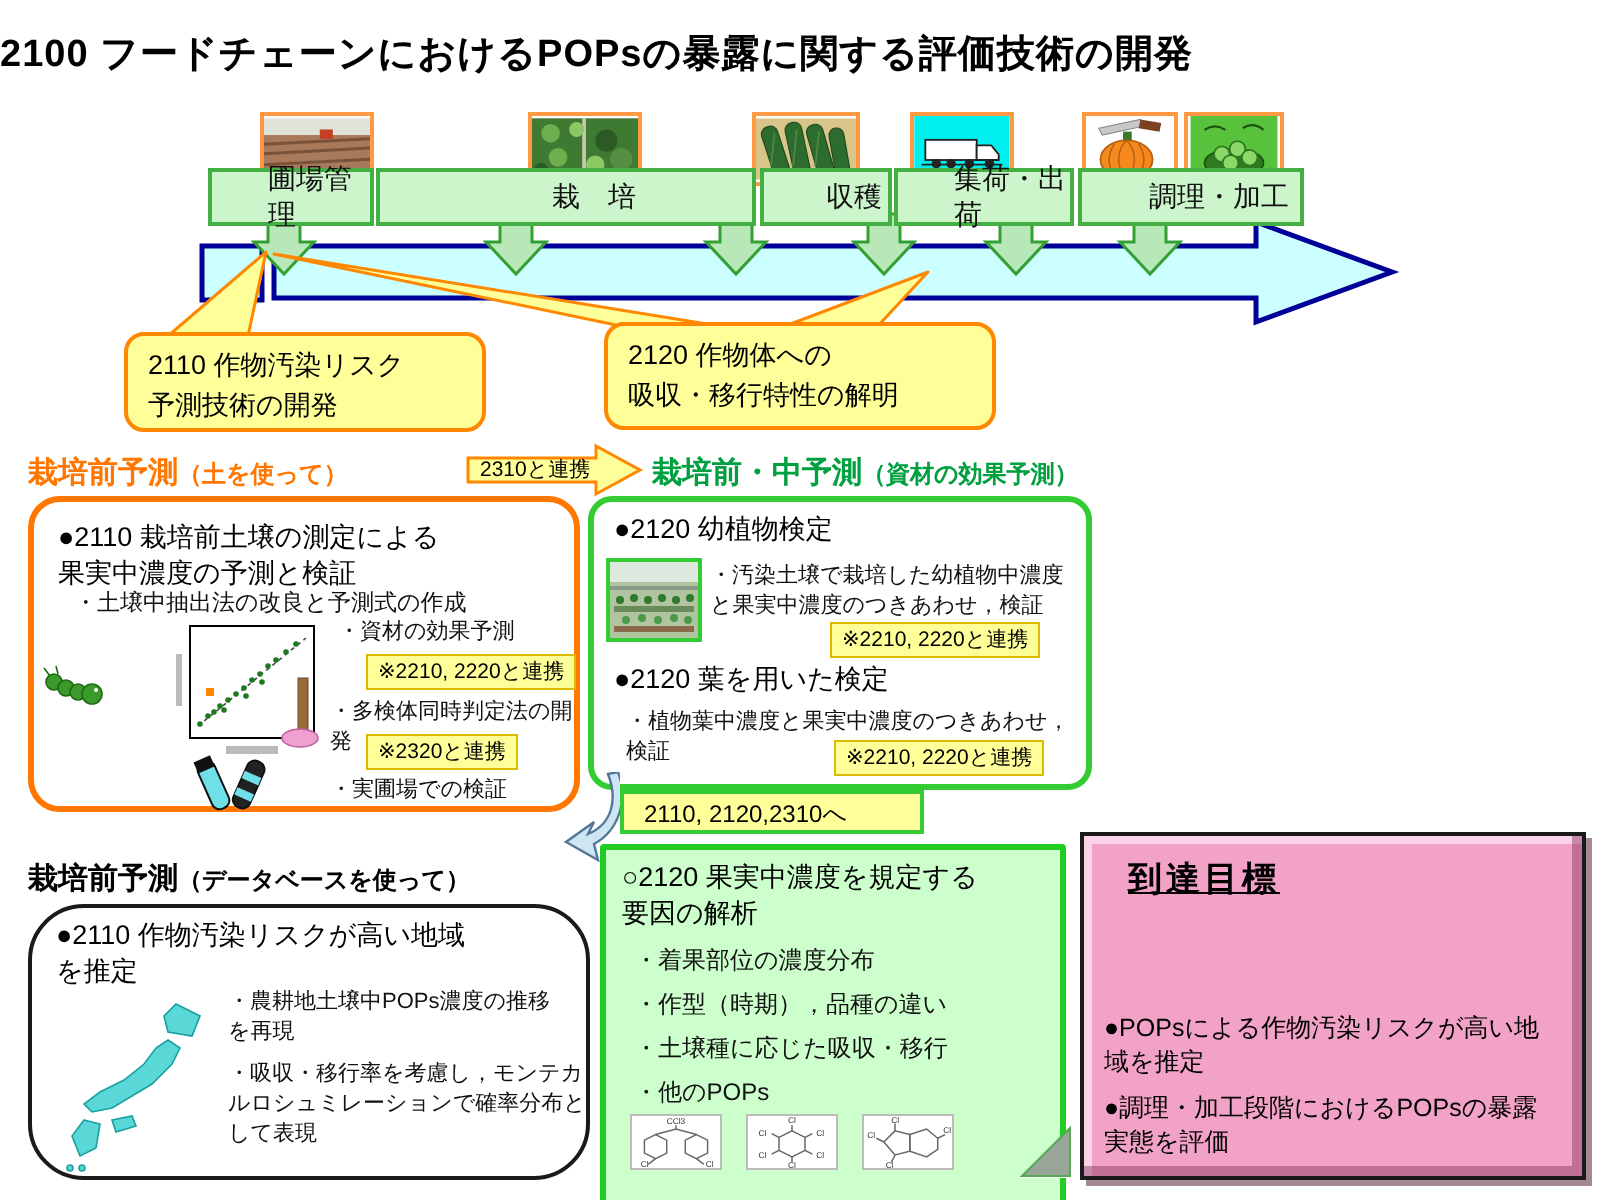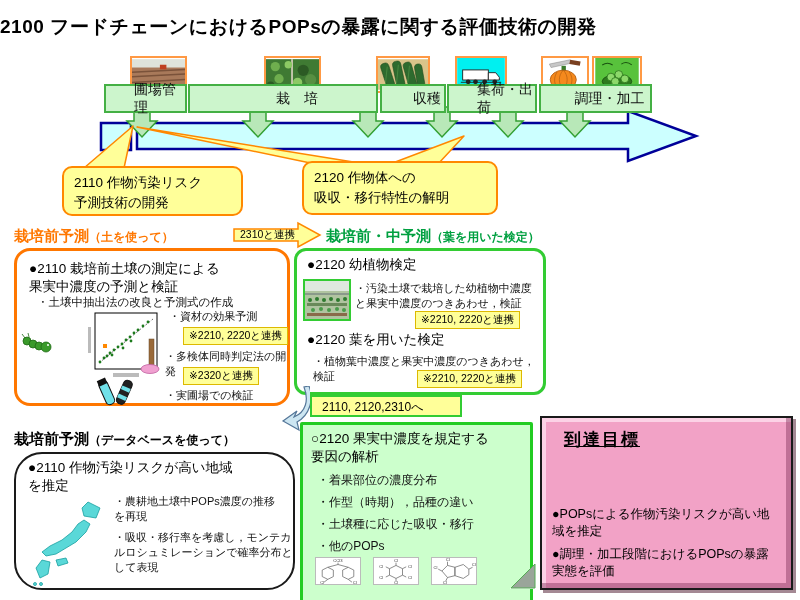--- a/index.html
+++ b/index.html
@@ -141,21 +141,21 @@
 
   <div class="hdr o" style="left:14px;top:227px;"><span>栽培前予測</span><span class="sub">（土を使って）</span></div>
 
   <div class="abs" style="left:232px;top:221px;width:90px;height:28px;">
     <svg width="90" height="28">
         <polygon points="2,8 66,8 66,2 88,14 66,26 66,20 2,20" fill="#ffff99" stroke="#ff8800" stroke-width="1.5"></polygon>
       </svg>
     <span class="abs" style="left:8px;top:7px;font-size:10.5px;">2310と連携</span>
   </div>
 
-  <div class="hdr g" style="left:326px;top:227px;"><span>栽培前・中予測</span><span class="sub">（葉を用いた検定）</span></div>
+  <div class="hdr g" style="left:326px;top:227px;"><span>栽培前・中予測</span><span class="sub">（資材の効果予測）</span></div>
 
   <div id="soil-box" class="panel" style="left:14px;top:248px;width:276px;height:158px;">
     <div class="item-title" style="left:12px;top:9px;">●2110  栽培前土壌の測定による
 果実中濃度の予測と検証</div>
     <div class="bullet" style="left:20px;top:44px;font-size:11.5px;">・土壌中抽出法の改良と予測式の作成</div>
     <svg class="abs" style="left:62px;top:60px;" width="92" height="70">
       <rect x="16" y="2" width="62" height="56" fill="#fff" stroke="#000" stroke-width="1"></rect>
       <rect x="9" y="16" width="3" height="26" fill="#bbb"></rect>
         <rect x="34" y="62" width="26" height="4" fill="#bbb"></rect>
       <line x1="20" y1="52" x2="74" y2="8" stroke="#444" stroke-width=".8" stroke-dasharray="2,2"></line>

